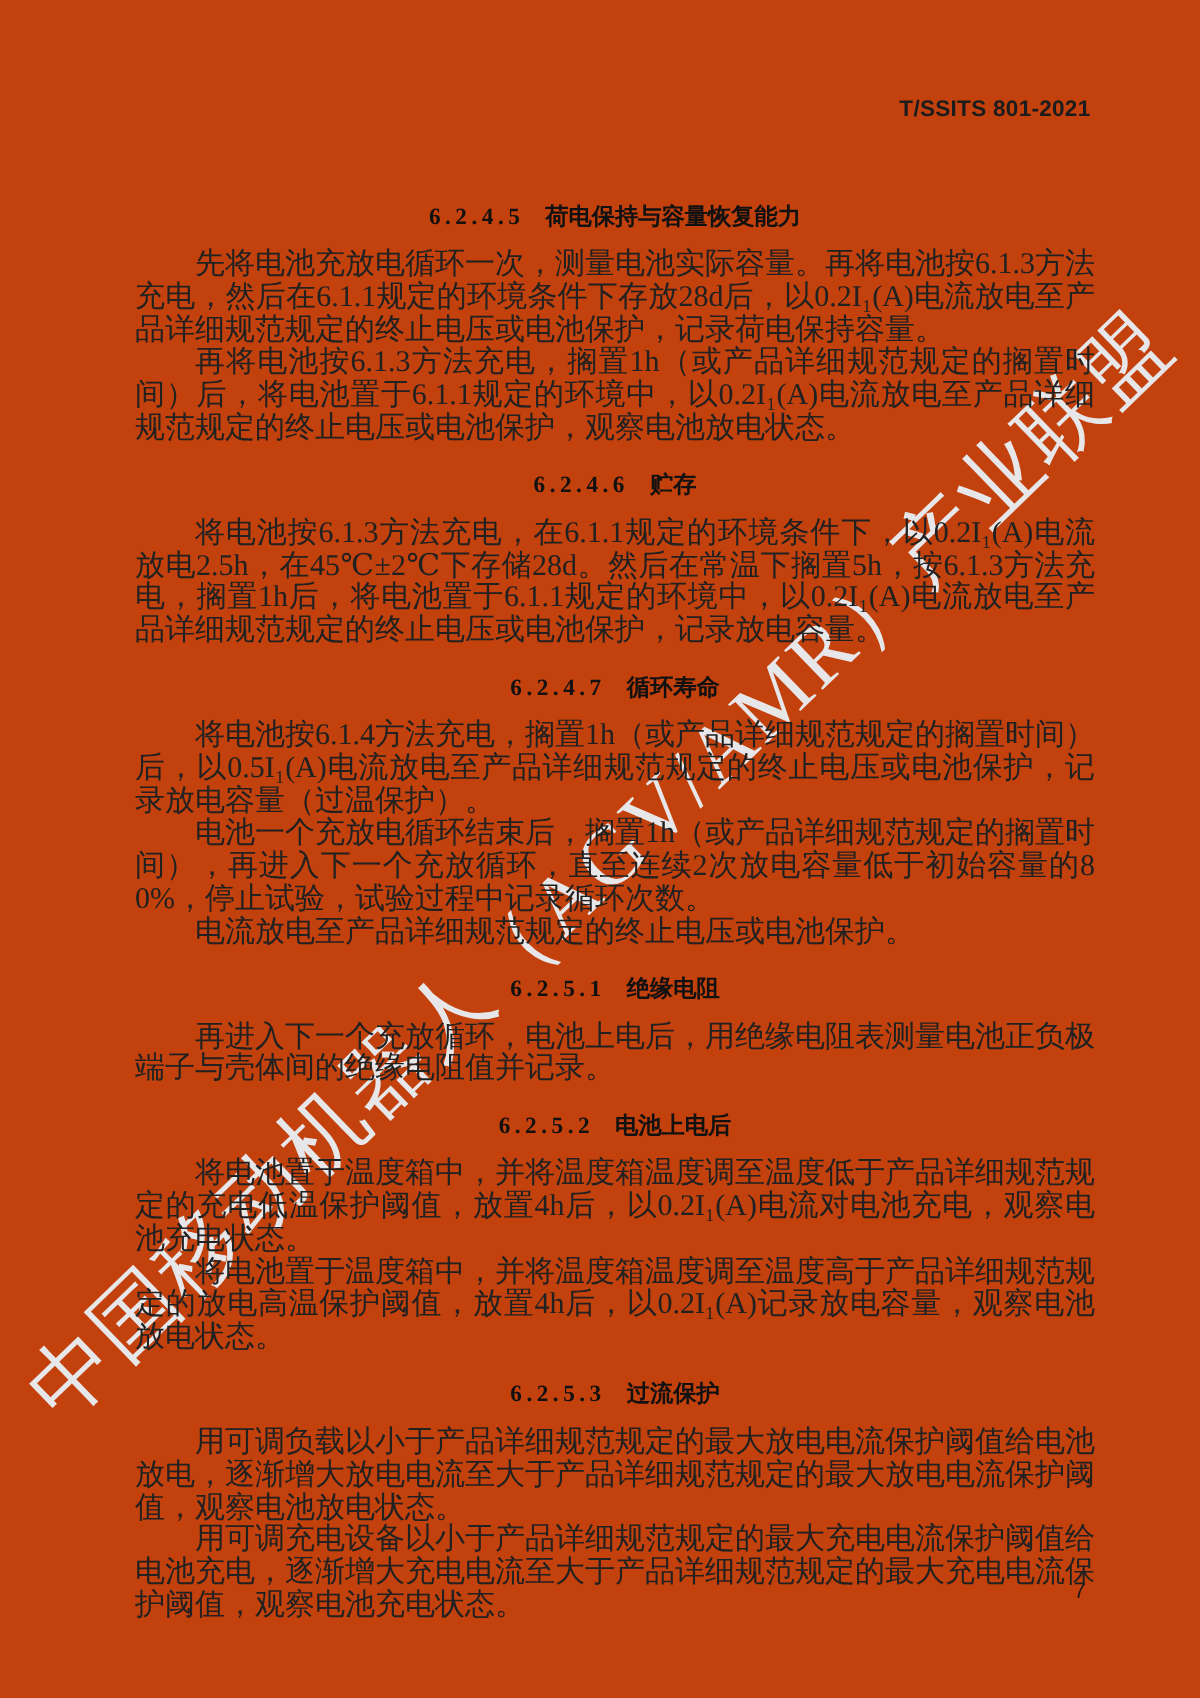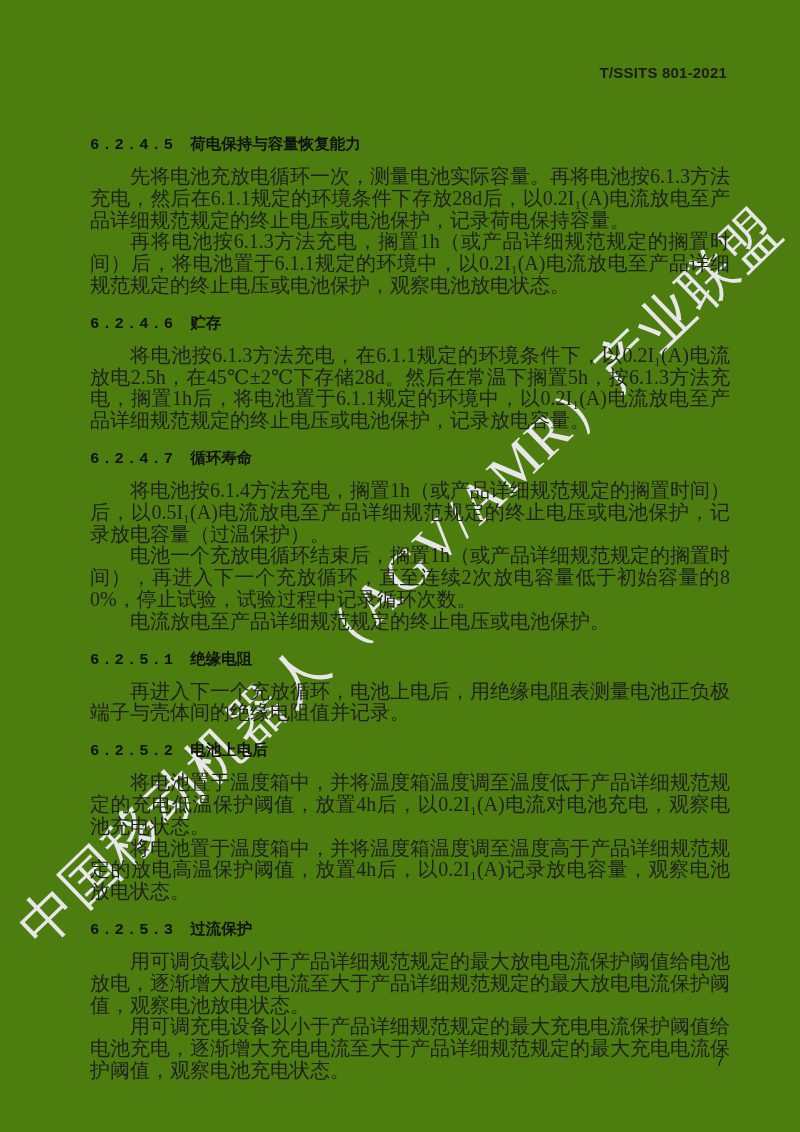--- a/index.html
+++ b/index.html
@@ -1,19 +1,19 @@
 <!DOCTYPE html>
 <html><head>
 <meta charset="utf-8">
 <style>
   html,body { margin:0; padding:0; background:#ffffff; }
   .page {
     position:relative;
     width:800px; height:1132px;
-    background:#4d7c0f;
+    background:#c2410c;
     overflow:hidden;
     font-family:"Liberation Serif","DejaVu Serif",serif;
     color:#212121;
   }
   .doc-code {
     position:absolute; top:64px; right:73px;
     font-family:"Liberation Sans","DejaVu Sans",sans-serif;
     font-weight:700; font-size:15px; color:#1c1c1c;
     letter-spacing:0.2px;
     z-index:2;
@@ -27,24 +27,25 @@
     font-family:"Liberation Serif","DejaVu Serif",serif;
     z-index:1;
     user-select:none;
     pointer-events:none;
   }
   .content {
     position:absolute; top:118px; left:90px; width:640px;
     z-index:2;
   }
   .sec-heading {
-    font-family:Liberation Mono, monospace;
+    font-family:Liberation Serif, serif;
     font-size:15.5px; font-weight:700; color:#111111;
     line-height:22px;
     margin:16px 0 10px 0;
+    text-align:center;
   }
   .sec-heading .sec-num {
     font-weight:600; letter-spacing:3px; margin-right:14px;
   }
   .content p {
     margin:0;
     font-size:20px; line-height:21.8px;
     text-align:justify;
     text-indent:2em;
     color:#212121;

